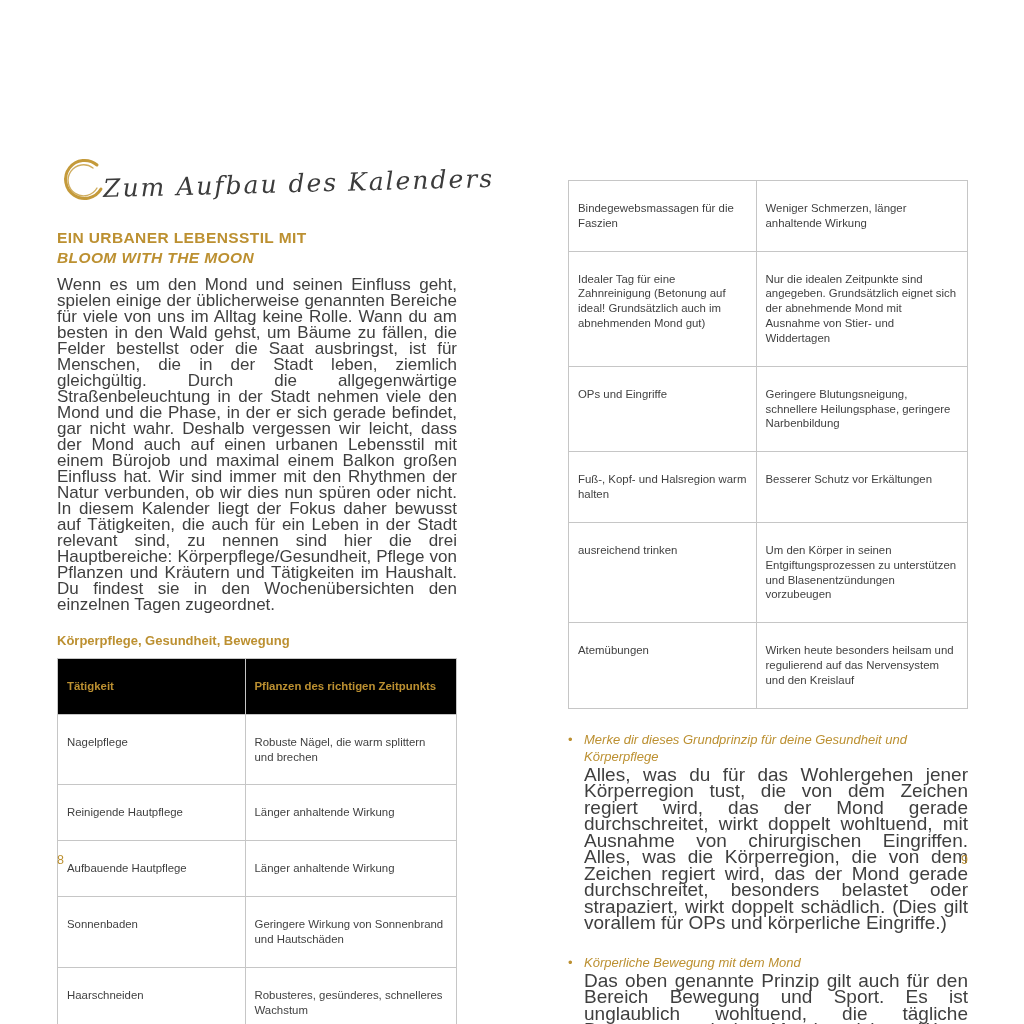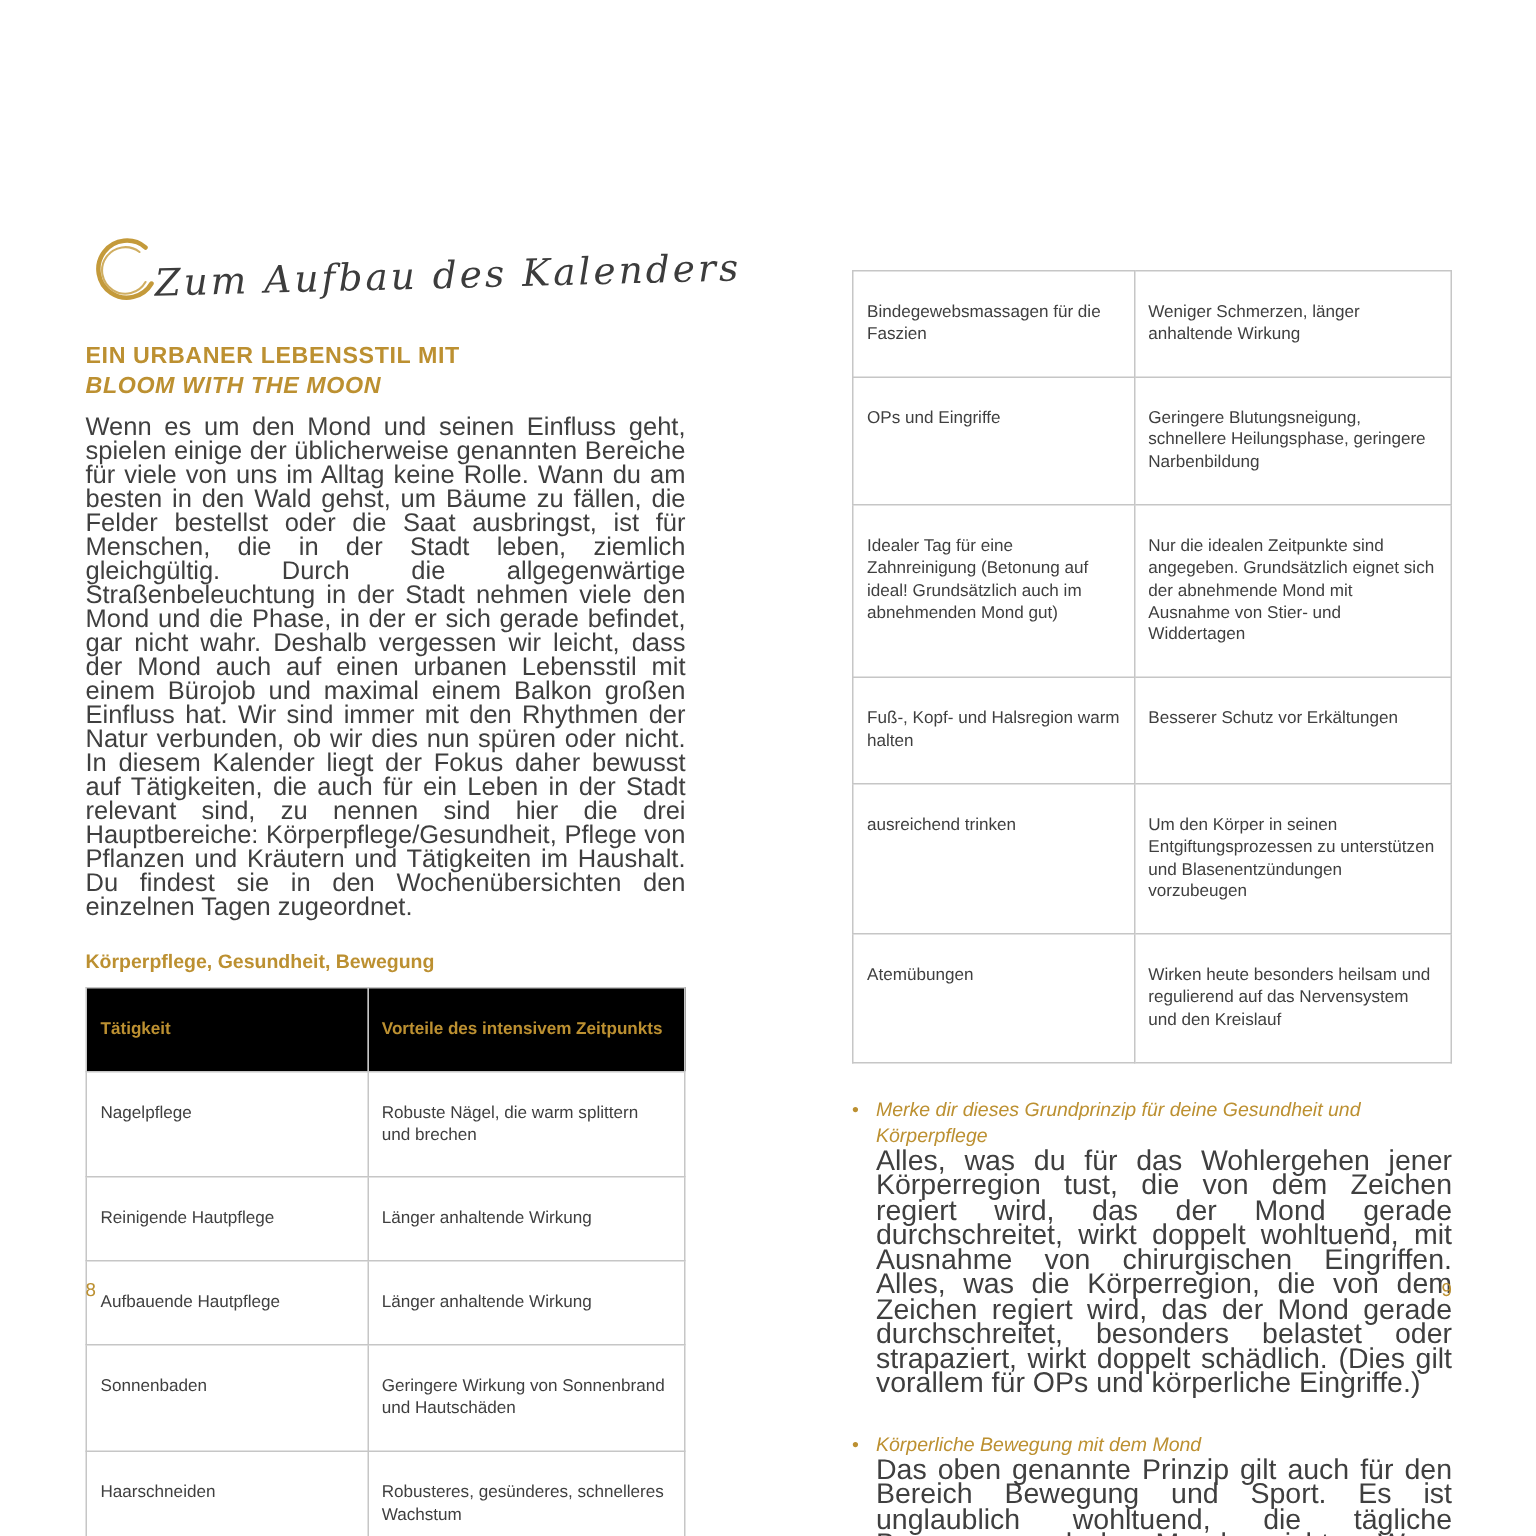--- a/index.html
+++ b/index.html
@@ -62,21 +62,21 @@
     <h2>Körperpflege, Gesundheit, Bewegung</h2>
 
     <table>
       <colgroup>
           <col class="c1">
           <col>
         </colgroup>
       <thead>
         <tr>
           <th>Tätigkeit</th>
-          <th>Vorteile des intensivem Zeitpunkts</th>
+          <th>Pflanzen des richtigen Zeitpunkts</th>
         </tr>
       </thead>
       <tbody>
         <tr>
           <td>Nagelpflege</td>
           <td>Robuste Nägel, die warm splittern und brechen</td>
         </tr>
         <tr>
           <td>Reinigende Hautpflege</td>
           <td>Länger anhaltende Wirkung</td>
@@ -107,26 +107,26 @@
       <colgroup>
           <col class="c1">
           <col>
         </colgroup>
       <tbody>
         <tr>
           <td>Bindegewebsmassagen für die Faszien</td>
           <td>Weniger Schmerzen, länger anhaltende Wirkung</td>
         </tr>
         <tr>
+          <td>Idealer Tag für eine Zahnreinigung (Betonung auf ideal! Grundsätzlich auch im abnehmenden Mond gut)</td>
+          <td>Nur die idealen Zeitpunkte sind angegeben. Grundsätzlich eignet sich der abnehmende Mond mit Ausnahme von Stier- und Widdertagen</td>
+        </tr>
+        <tr>
           <td>OPs und Eingriffe</td>
           <td>Geringere Blutungsneigung, schnellere Heilungsphase, geringere Narbenbildung</td>
-        </tr>
-        <tr>
-          <td>Idealer Tag für eine Zahnreinigung (Betonung auf ideal! Grundsätzlich auch im abnehmenden Mond gut)</td>
-          <td>Nur die idealen Zeitpunkte sind angegeben. Grundsätzlich eignet sich der abnehmende Mond mit Ausnahme von Stier- und Widdertagen</td>
         </tr>
         <tr>
           <td>Fuß-, Kopf- und Halsregion warm halten</td>
           <td>Besserer Schutz vor Erkältungen</td>
         </tr>
         <tr>
           <td>ausreichend trinken</td>
           <td>Um den Körper in seinen Entgiftungsprozessen zu unterstützen und Blasenentzündungen vorzubeugen</td>
         </tr>
         <tr>

